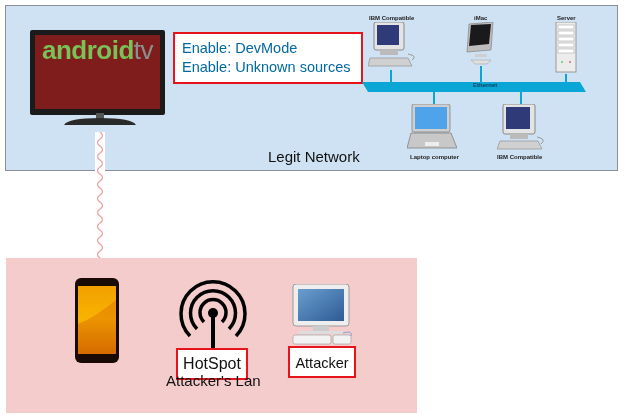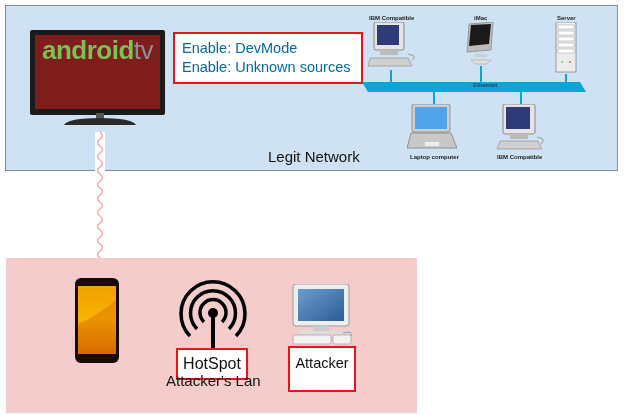--- a/index.html
+++ b/index.html
@@ -147,15 +147,15 @@
     </linearGradient>
   </defs>
   <rect x="2" y="0" width="56" height="42" rx="3" fill="#eeeeee" stroke="#999"></rect>
   <rect x="7" y="5" width="46" height="32" fill="url(#scr)"></rect>
   <rect x="22" y="42" width="16" height="5" fill="#ccc"></rect>
   <rect x="8" y="47" width="44" height="3" fill="#ddd"></rect>
   <rect x="2" y="51" width="38" height="9" rx="2" fill="#f2f2f2" stroke="#999" stroke-width="0.6"></rect>
   <rect x="42" y="51" width="18" height="9" rx="2" fill="#f2f2f2" stroke="#999" stroke-width="0.6"></rect>
   <path d="M52 49 Q62 46 60 52" stroke="#7aa6d6" fill="none"></path>
 </svg>
-<div class="abs redbox label" style="left:288px;top:346px;width:68px;height:46px;line-height:30px;text-align:center;font-size:14.5px">Attacker</div>
+<div class="abs redbox label" style="left:288px;top:346px;width:68px;height:32px;line-height:30px;text-align:center;font-size:14.5px">Attacker</div>
 
 <div class="abs label" style="left:166px;top:372px">Attacker's Lan</div>
 
 </body></html>

